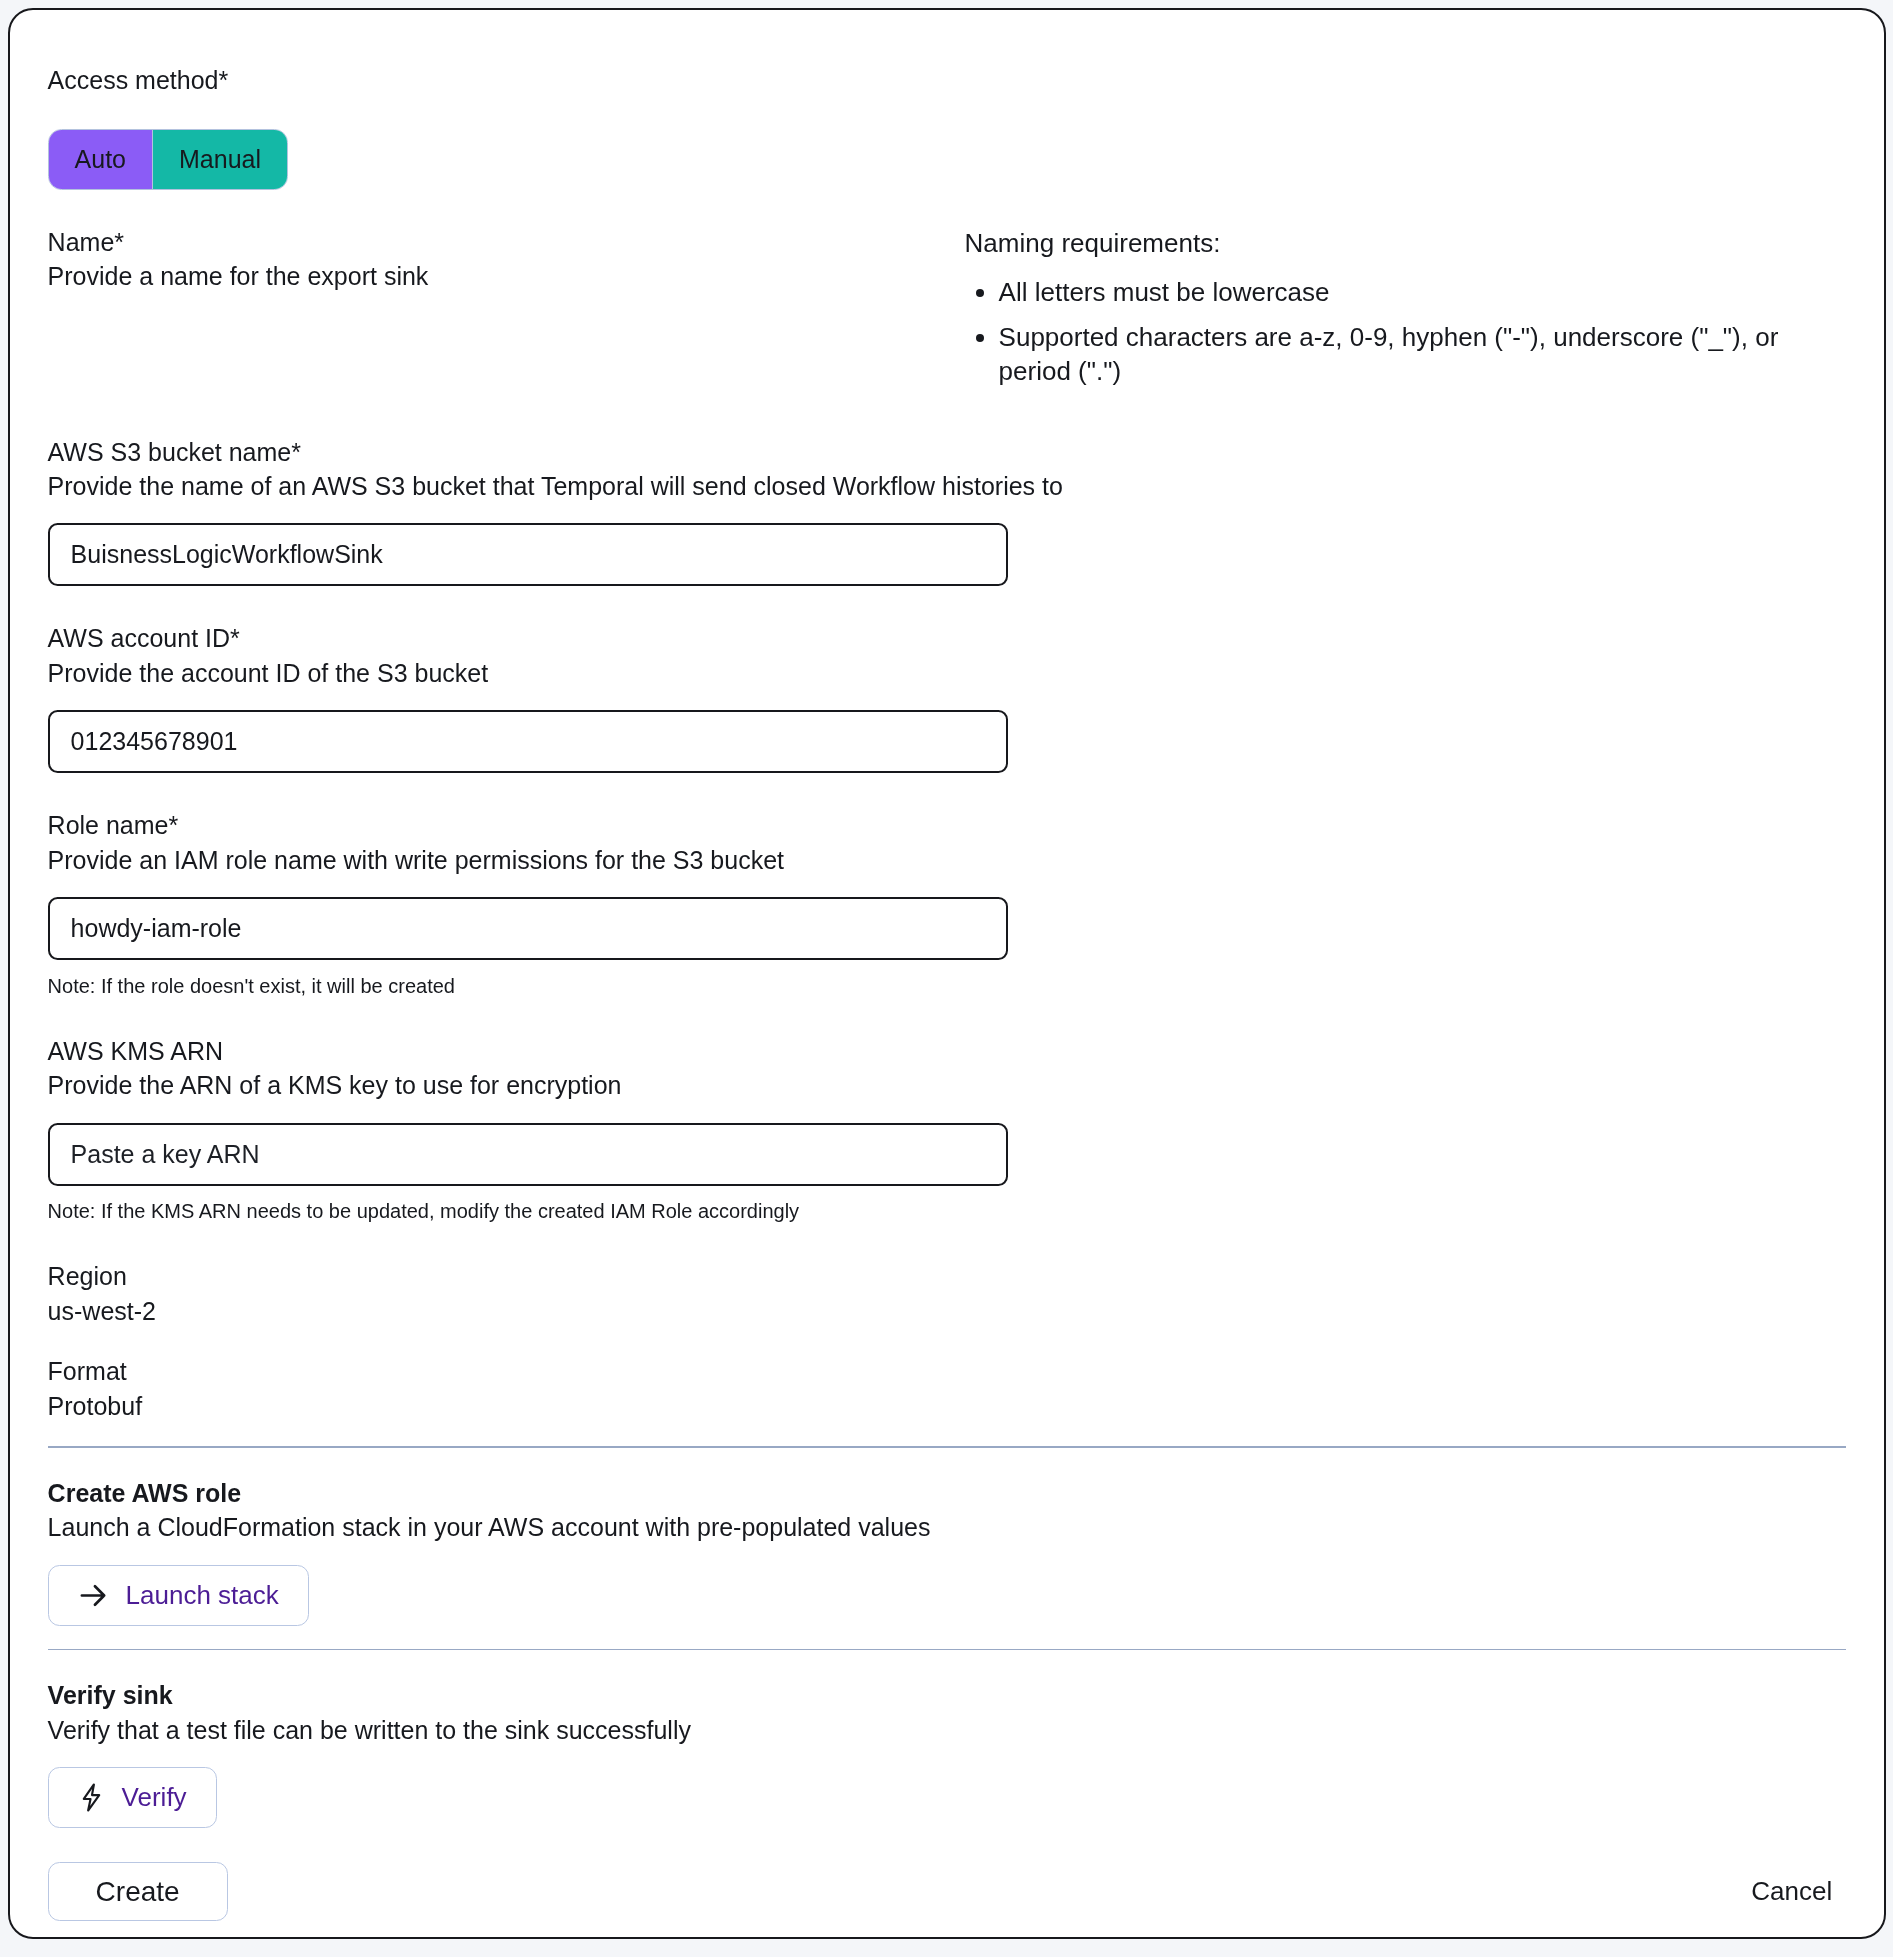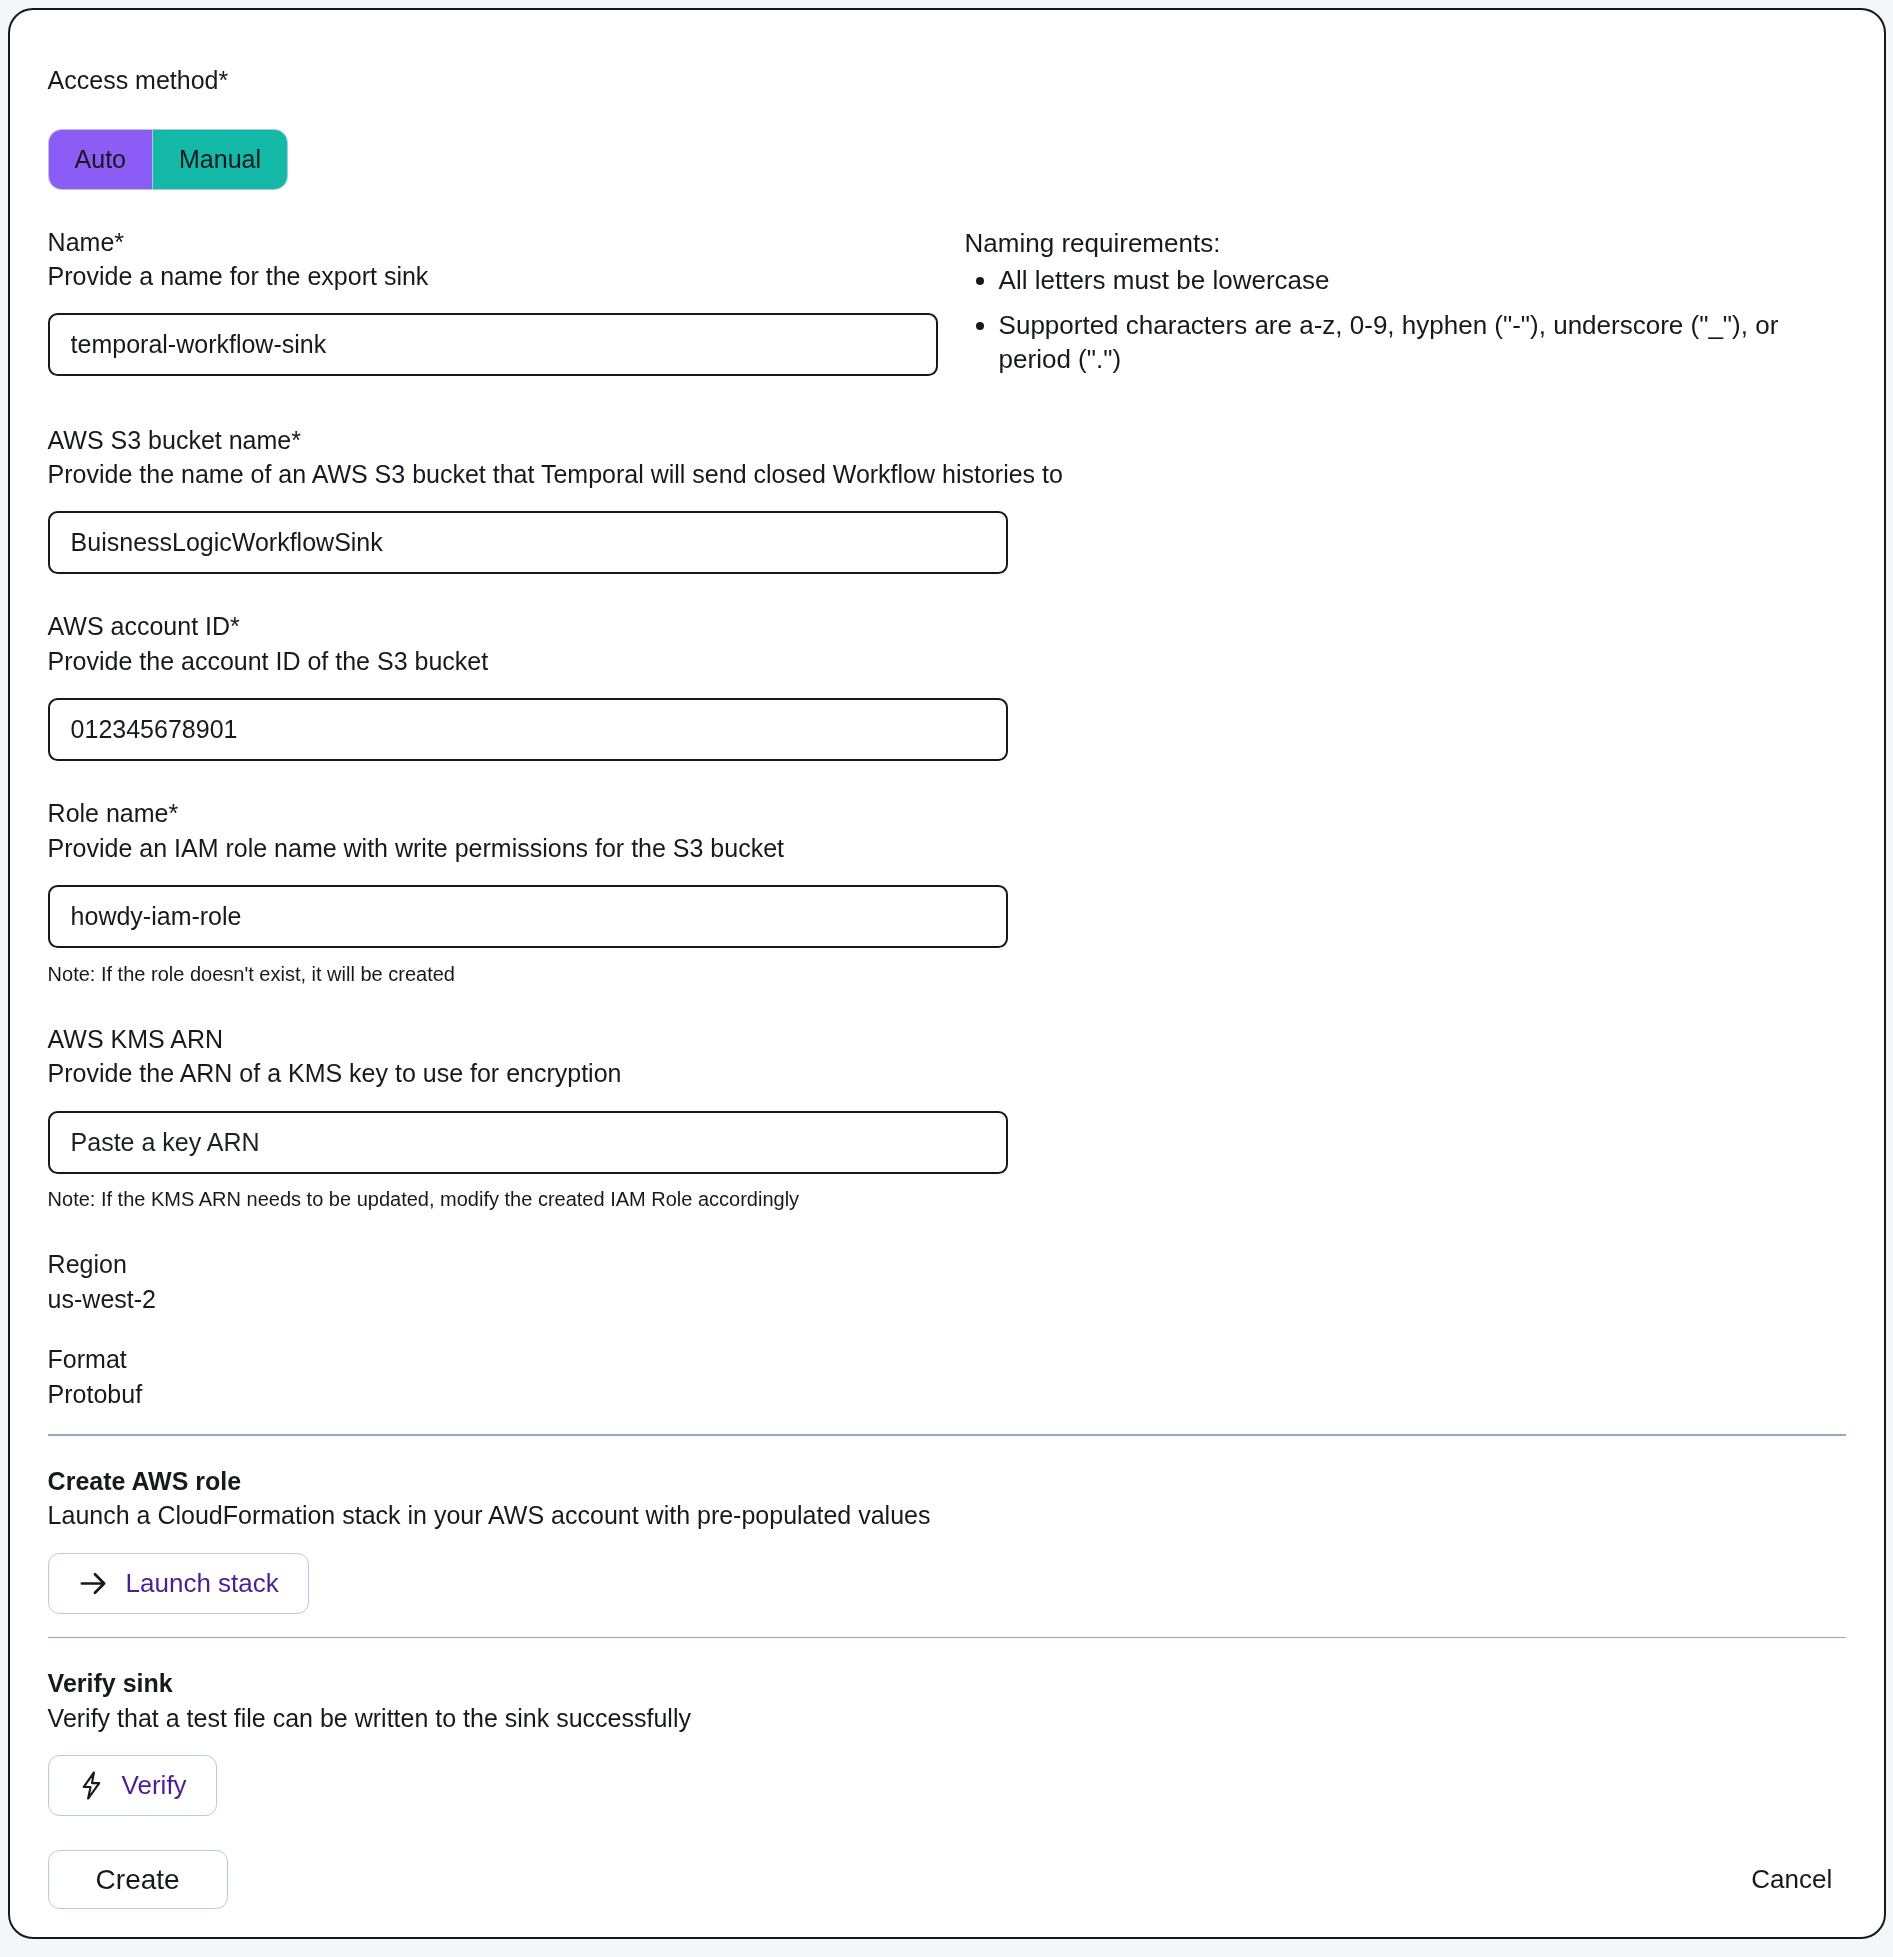--- a/index.html
+++ b/index.html
@@ -60,21 +60,21 @@
     color: #17191e;
     background: #fff;
     width: 960px;
     outline: none;
   }
   .field-input::placeholder { color: #1d2026; opacity: 1; }
   .name-row .field-input { width: 890px; }
 
   .reqs { font-size: 26px; line-height: 34px; }
   .reqs-title { margin-top: 0; }
-  .reqs ul { margin-top: 3px; list-style: disc; padding-left: 34px; max-width: 841px; }
+  .reqs ul { margin-top: 15px; list-style: disc; padding-left: 34px; max-width: 841px; }
   .reqs li { margin-bottom: 11.5px; line-height: 34px; }
 
   .section { margin-top: 36px; }
 
   .ro-label { font-size: 25px; line-height: 32.5px; }
   .ro-value { font-size: 25px; line-height: 32.5px; margin-top: 2.9px; }
   .ro-block { margin-top: 36px; }
   .ro-block + .ro-block { margin-top: 27px; }
 
   .divider {
@@ -137,21 +137,20 @@
 
   <div class="toggle">
     <span class="seg selected">Auto</span>
     <span class="seg">Manual</span>
   </div>
 
   <div class="name-row">
     <div>
       <div class="lbl">Name*</div>
       <div class="desc">Provide a name for the export sink</div>
-      <input class="field-input" type="text" value="temporal-workflow-sink" style="">
     </div>
     <div class="reqs">
       <div class="reqs-title">Naming requirements:</div>
       <ul>
         <li>All letters must be lowercase</li>
         <li>Supported characters are a-z, 0-9, hyphen ("-"), underscore ("_"), or period (".")</li>
       </ul>
     </div>
   </div>
 

